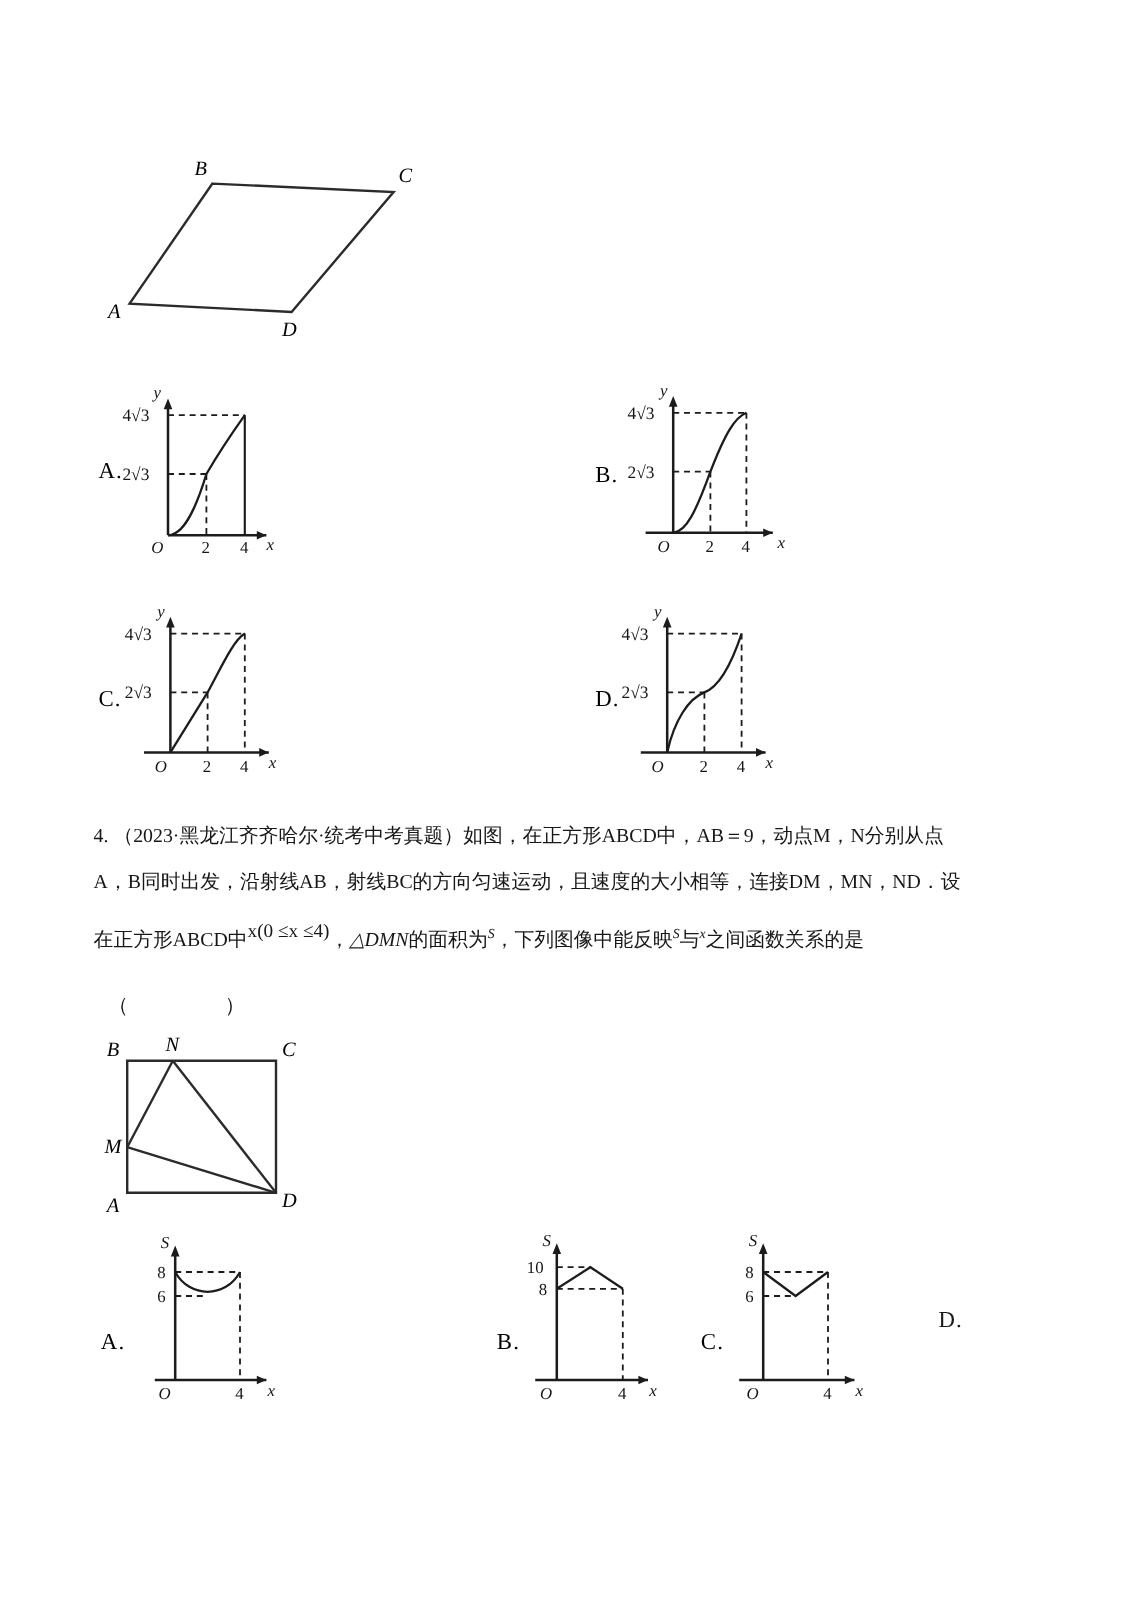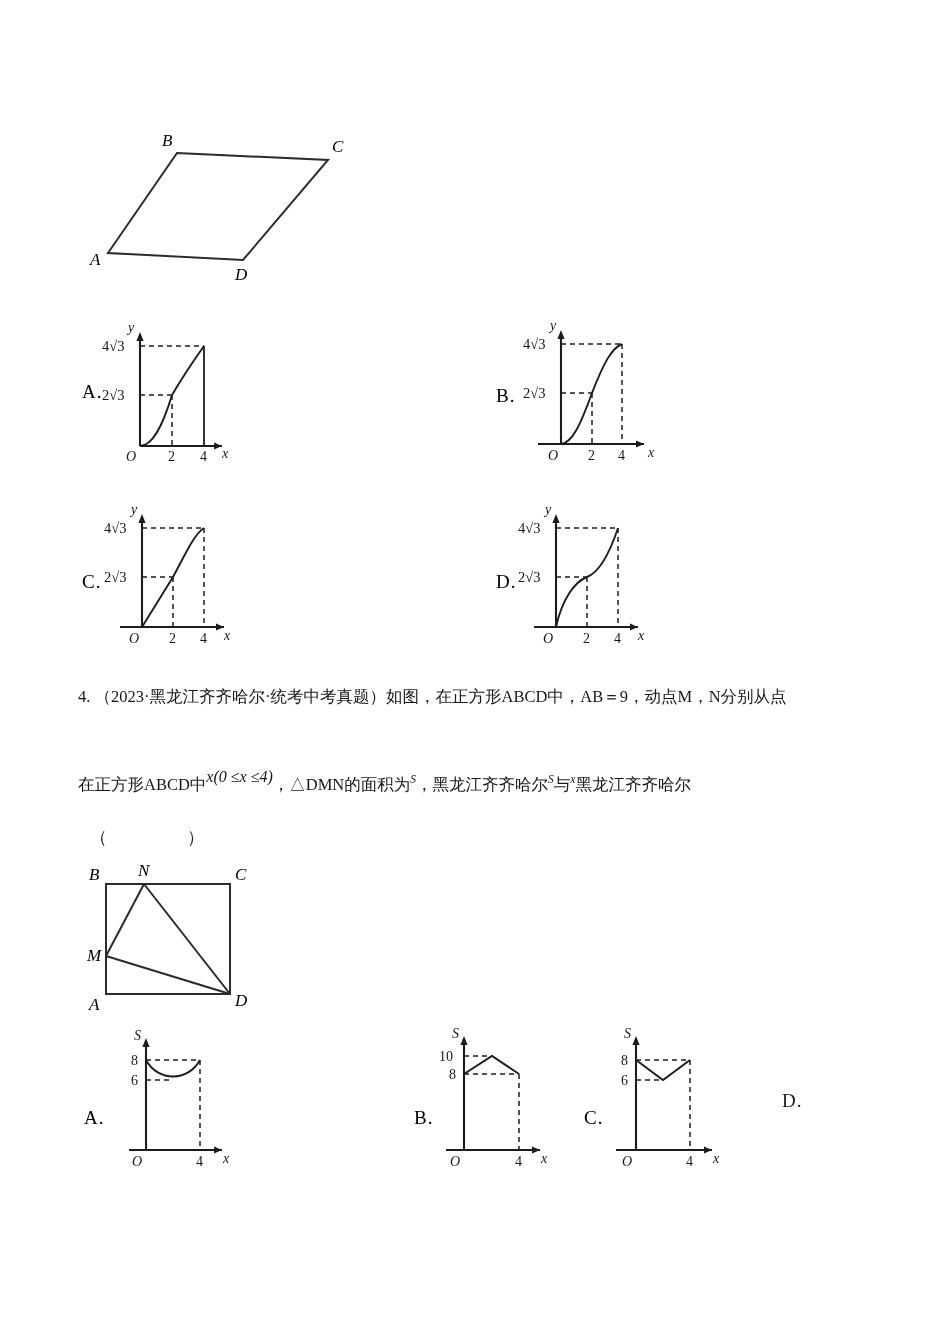--- a/index.html
+++ b/index.html
@@ -37,28 +37,27 @@
   
   .qtext {
     position: absolute;
     left: 78px;
     width: 800px;
     font-family: "Liberation Serif", serif;
     font-size: 16.5px;
     line-height: 38px;
     color: #171717;
   }
-  .qtext .it { }
+  .qtext .it { font-style: italic; }
   .qtext .sup {
     font-size: 11.5px;
     vertical-align: super;
     font-style: italic;
   }
   .qtext .raise {
-    font-style: italic;
     position: relative;
     top: -8px;
     font-size: 16px;
   }
   .paren-line {
     position: absolute;
     left: 90px;
     font-family: "Liberation Serif", serif;
     font-size: 17px;
     letter-spacing: 38px;
@@ -198,23 +197,26 @@
       <text class="tick-txt" x="142" y="144">x</text>
       <text class="tick-txt" x="49" y="18">y</text>
     </svg>
   </div>
 
   <div class="qtext" style="top:678px;">
     <span>4.</span>
     <span>（2023·黑龙江齐齐哈尔·统考中考真题）如图，在正方形ABCD中，AB＝9，动点M，N分别从点</span>
   </div>
 
+  <div class="qtext" style="top:716px;">
+    <span>A，B同时出发，沿射线AB，射线BC的方向匀速运动，且速度的大小相等，连接DM，MN，ND．设</span>
+  </div>
 
   <div class="qtext" style="top:760px;">
-    <span>在正方形ABCD中</span><span class="raise">x(0 ≤x ≤4)</span><span>，</span><span class="it">△DMN</span><span>的面积为</span><span class="sup">S</span><span>，黑龙江齐齐哈尔</span><span class="sup">S</span><span>与</span><span class="sup">x</span><span>黑龙江齐齐哈尔</span>
+    <span>在正方形ABCD中</span><span class="raise">x(0 ≤x ≤4)</span><span>，</span><span class="it">△DMN</span><span>的面积为</span><span class="sup">S</span><span>，下列图像中能反映</span><span class="sup">S</span><span>与</span><span class="sup">x</span><span>之间函数关系的是</span>
   </div>
 
   <div class="paren-line" style="top:826px;">（          ）</div>
 
   <div class="abs" style="left:80px; top:858px;">
     <svg width="210" height="160" viewBox="0 0 210 160">
 
       <path class="shape" d="M 26 26 L 150 26 L 150 136 L 26 136 Z"></path>
 
       <path class="shape" d="M 26 98 L 64 26"></path>

